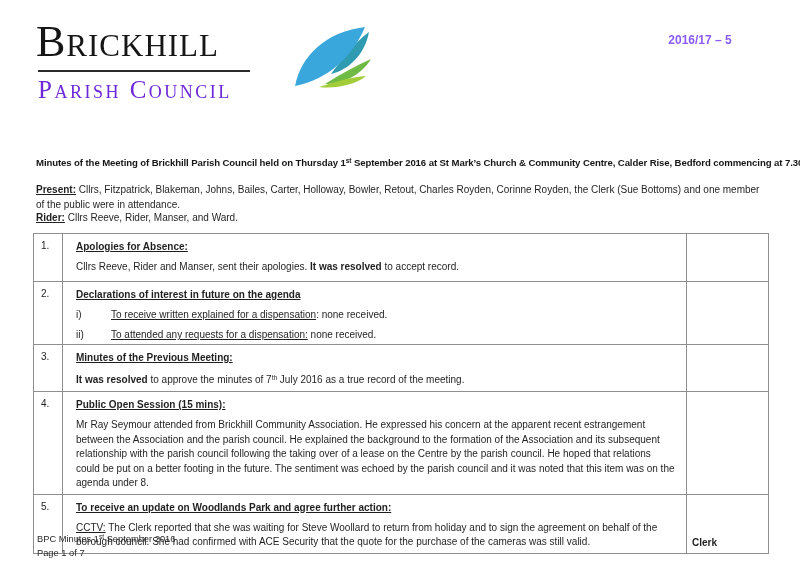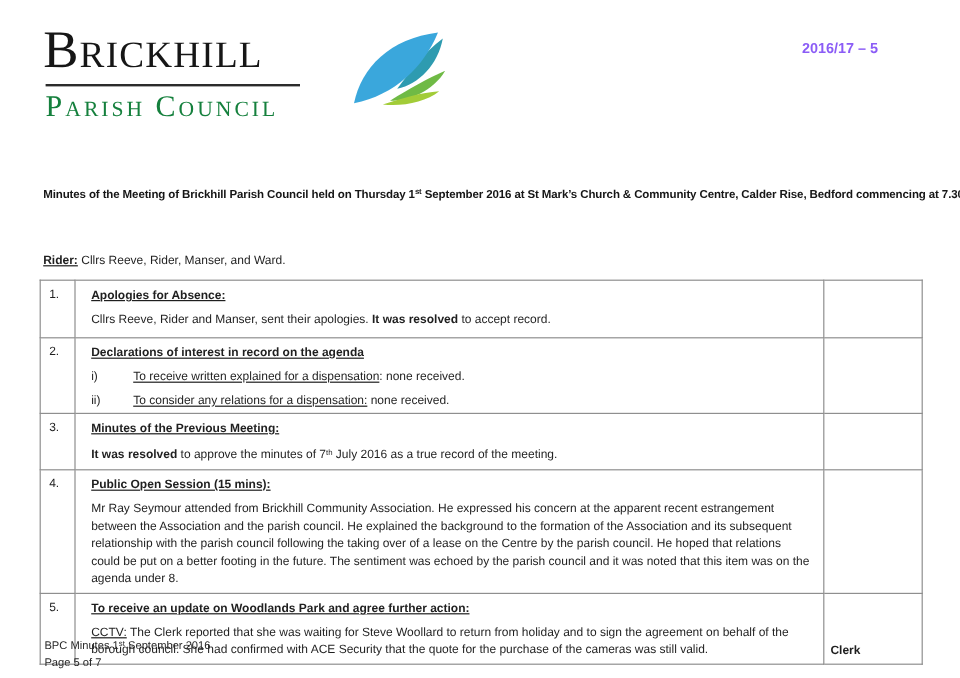--- a/index.html
+++ b/index.html
@@ -33,21 +33,21 @@
     width: 212px; height: 2px;
     background: #2b2b2b;
     margin: 4px 0 5px 2px;
   }
   .logo-subtitle {
     font-family: "Liberation Serif", serif;
     font-variant: small-caps;
     font-size: 25px;
     line-height: 26px;
     letter-spacing: 2.5px;
-    color: #15803d;
+    color: #6d28d9;
     margin-left: 2px;
     white-space: nowrap;
   }
   .logo-leaf { position: absolute; left: 255px; top: 6px; }
 
   
   .doc-number {
     position: absolute; left: 640px; top: 33px; width: 120px;
     font-size: 12px; font-weight: bold; text-align: center;
     color: #8b5cf6;
@@ -126,20 +126,23 @@
       <path d="M28 63 C44 58 60 53 75 52 C64 61 44 65 28 63 Z" fill="#a2cc38"></path>
     </svg>
   </div>
 
   <div class="doc-number">2016/17 – 5</div>
 
   <div class="minutes-line">
     <span>Minutes of the Meeting of Brickhill Parish Council held on Thursday 1</span><span class="sup">st</span><span> September 2016 at St Mark’s Church &amp; Community Centre, Calder Rise, Bedford commencing at 7.30pm</span>
   </div>
 
+  <div class="present-para">
+    <span class="lbl">Present:</span><span> Cllrs, Fitzpatrick, Blakeman, Johns, Bailes, Carter, Holloway, Bowler, Retout, Charles Royden, Corinne Royden, the Clerk (Sue Bottoms) and one member of the public were in attendance.</span>
+  </div>
 
   <div class="absent-para">
     <span class="lbl">Rider:</span><span>  Cllrs Reeve, Rider, Manser, and Ward.</span>
   </div>
 
   <table class="minutes-table">
     <colgroup>
       <col style="width:29px">
       <col style="width:624px">
       <col style="width:82px">
@@ -151,28 +154,28 @@
         <td class="content">
           <div class="heading">Apologies for Absence:</div>
           <div class="cell-body"><span>Cllrs Reeve, Rider and Manser, sent their apologies.  </span><span class="b">It was resolved</span><span> to accept record.</span></div>
         </td>
         <td class="action"></td>
       </tr>
 
       <tr class="r2">
         <td class="num">2.</td>
         <td class="content">
-          <div class="heading">Declarations of interest in record on the agenda</div>
+          <div class="heading">Declarations of interest in future on the agenda</div>
           <div class="subitem">
             <span class="marker">i)</span>
             <span><span class="u">To receive written explained for a dispensation</span><span>: none received.</span></span>
           </div>
           <div class="subitem">
             <span class="marker">ii)</span>
-            <span><span class="u">To consider any relations for a dispensation:</span><span>  none received.</span></span>
+            <span><span class="u">To attended any requests for a dispensation:</span><span>  none received.</span></span>
           </div>
         </td>
         <td class="action"></td>
       </tr>
 
       <tr class="r3">
         <td class="num">3.</td>
         <td class="content">
           <div class="heading">Minutes of the Previous Meeting:</div>
           <div class="cell-body"><span class="b">It was resolved</span><span> to approve the minutes of 7</span><span class="sup">th</span><span> July 2016 as a true record of the meeting.</span></div>
@@ -196,16 +199,16 @@
           <div class="cell-body"><span class="u">CCTV:</span><span>  The Clerk reported that she was waiting for Steve Woollard to return from holiday and to sign the agreement on behalf of the borough council.  She had confirmed with ACE Security that the quote for the purchase of the cameras was still valid.</span></div>
         </td>
         <td class="action action-bottom">Clerk</td>
       </tr>
 
     </tbody>
   </table>
 
   <div class="footer">
     <div><span>BPC Minutes 1</span><span class="sup">st</span><span> September 2016</span></div>
-    <div>Page 5 of 7</div>
+    <div>Page 1 of 7</div>
   </div>
 
 </div>
 
 </body></html>

